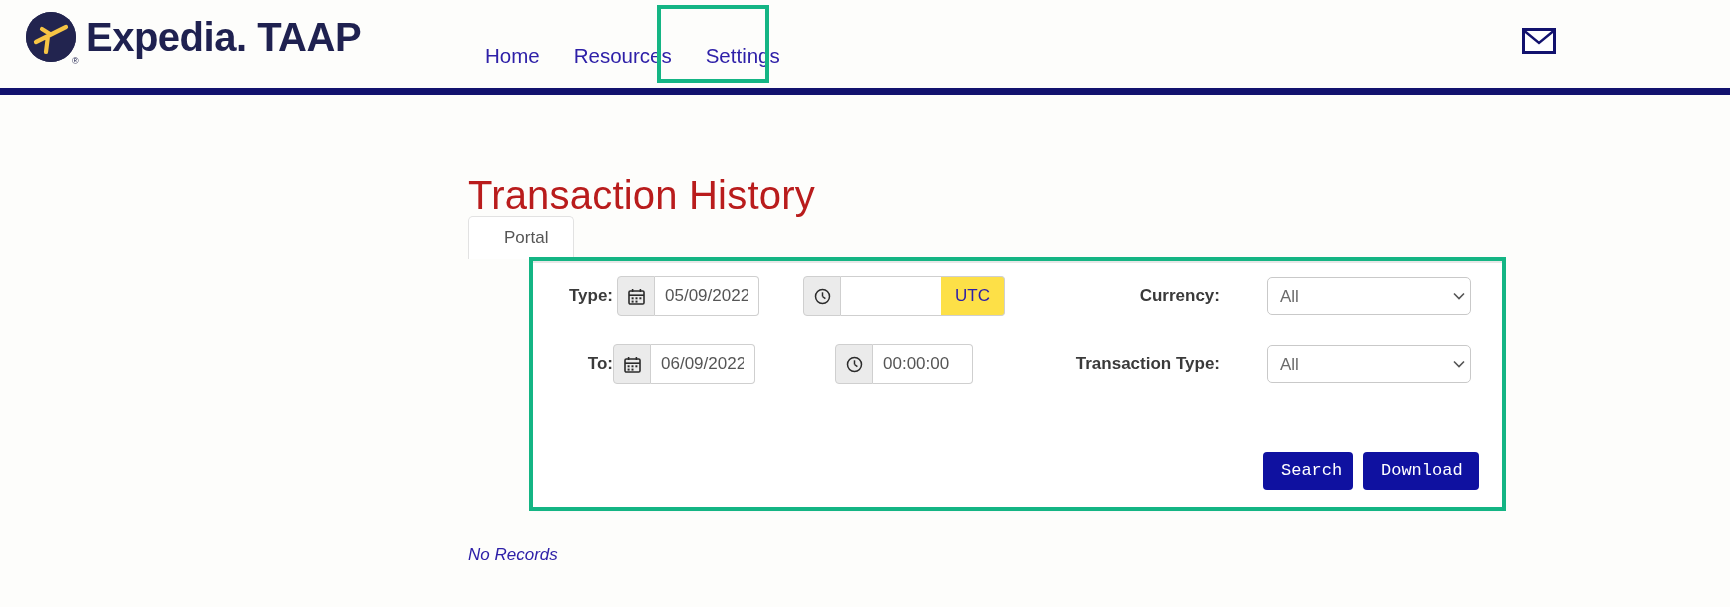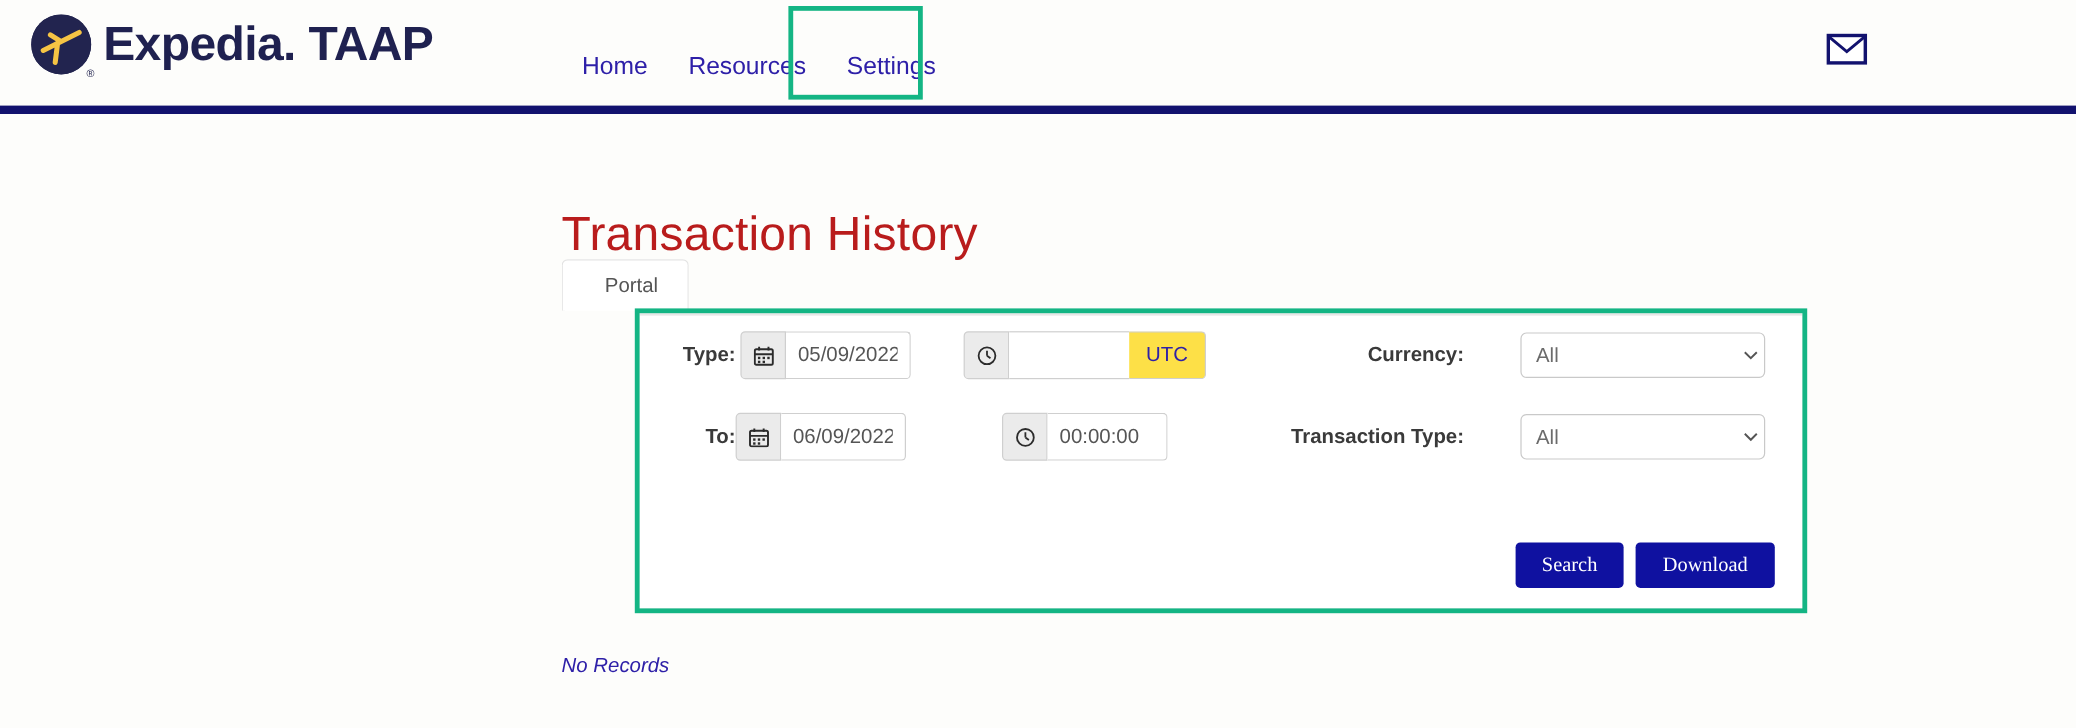--- a/index.html
+++ b/index.html
@@ -250,21 +250,21 @@
   }
 
   .btn {
     position: absolute;
     height: 38px;
     background: #0f11a0;
     color: #ffffff;
     border: none;
     border-radius: 4px;
     font-size: 17px;
-    font-family: Liberation Serif, serif;
+    font-family: Liberation Mono, monospace;
     cursor: pointer;
     padding: 0 18px;
     line-height: 38px;
     text-align: center;
   }
 
   .footer-note {
     position: absolute;
     left: 468px; top: 545px;
     font-size: 17px;

